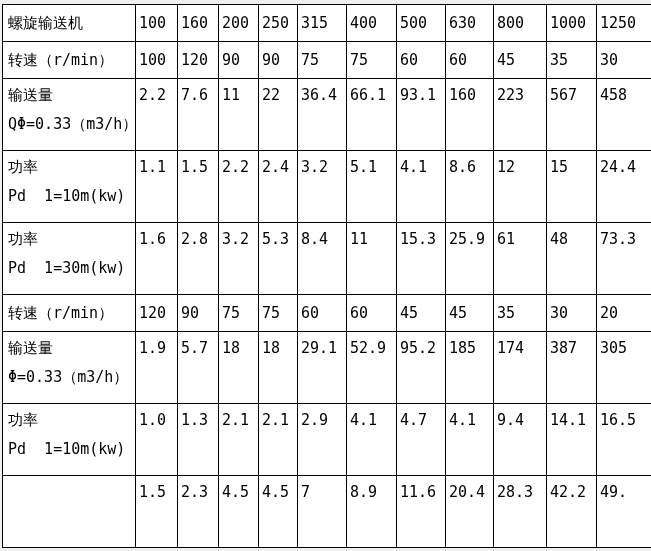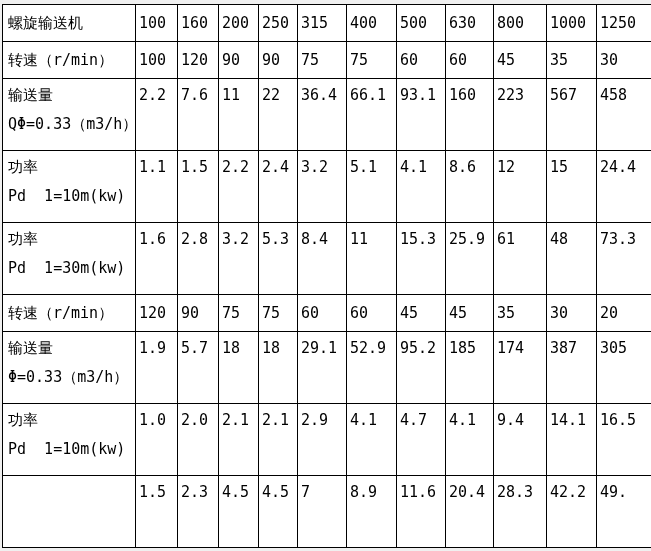--- a/index.html
+++ b/index.html
@@ -171,21 +171,21 @@
           <td class="value-cell">52.9</td>
           <td class="value-cell">95.2</td>
           <td class="value-cell">185</td>
           <td class="value-cell">174</td>
           <td class="value-cell">387</td>
           <td class="value-cell">305</td>
         </tr>
         <tr class="tall">
           <td class="label-cell"><div class="label-line">功率</div><div class="label-line">Pd  1=10m(kw)</div></td>
           <td class="value-cell">1.0</td>
-          <td class="value-cell">2.0</td>
+          <td class="value-cell">1.3</td>
           <td class="value-cell">2.1</td>
           <td class="value-cell">2.1</td>
           <td class="value-cell">2.9</td>
           <td class="value-cell">4.1</td>
           <td class="value-cell">4.7</td>
           <td class="value-cell">4.1</td>
           <td class="value-cell">9.4</td>
           <td class="value-cell">14.1</td>
           <td class="value-cell">16.5</td>
         </tr>

